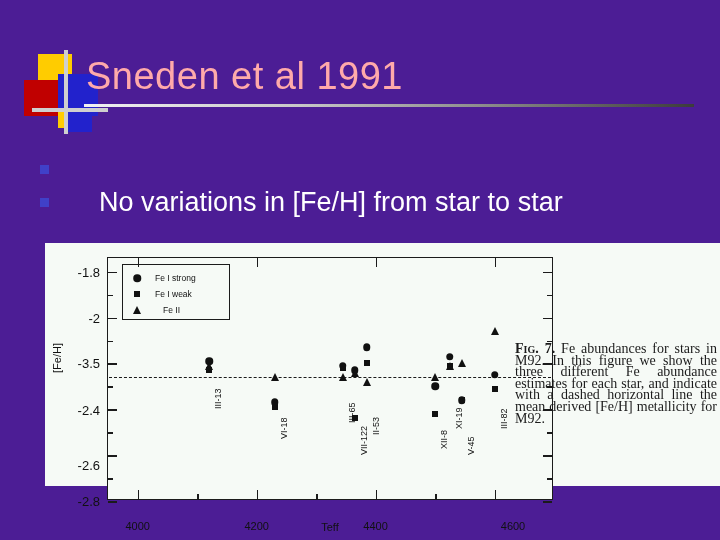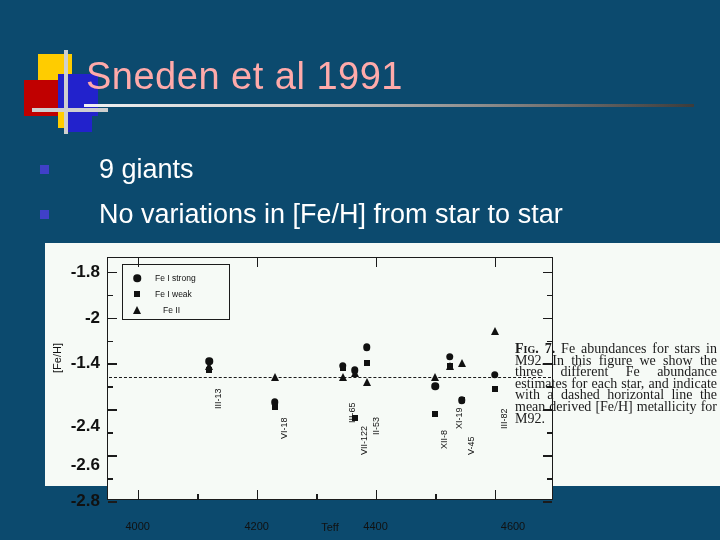--- a/index.html
+++ b/index.html
@@ -1,17 +1,17 @@
 <!DOCTYPE html>
 <html><head>
 <meta charset="utf-8">
 <style>
   html,body{margin:0;padding:0;background:#000;}
   body{width:720px;height:540px;overflow:hidden;font-family:"Liberation Sans",sans-serif;}
-  #slide{position:relative;width:720px;height:540px;background:#0c4a6e;}
+  #slide{position:relative;width:720px;height:540px;background:#4c1d95;}
 
   
   .logo{position:absolute;left:24px;top:50px;width:84px;height:84px;}
   .lg{position:absolute;}
   .lg-yellow{left:14px;top:4px;width:34px;height:34px;background:#ffcc00;}
   .lg-red{left:0px;top:30px;width:42px;height:36px;background:#c00000;}
   .lg-blue{left:34px;top:24px;width:40px;height:42px;background:#2222cc;}
   .lg-yellow2{left:34px;top:60px;width:16px;height:18px;background:#ffcc00;}
   .lg-blue2{left:40px;top:60px;width:28px;height:22px;background:#2222cc;}
   .lg-vline{left:40px;top:0px;width:4px;height:84px;background:#cfcfcf;}
@@ -38,22 +38,22 @@
 
   .tick{position:absolute;background:#1b1b1b;}
   .tk-y{left:0;width:9px;height:1.5px;}
   .tk-ys{left:0;width:5px;height:1.5px;}
   .tk-yr{right:0;width:9px;height:1.5px;}
   .tk-yrs{right:0;width:5px;height:1.5px;}
   .tk-x{bottom:0;height:9px;width:1.5px;}
   .tk-xs{bottom:0;height:5px;width:1.5px;}
   .tk-xt{top:0;height:9px;width:1.5px;}
 
-  .ylab{position:absolute;right:452px;font-size:17px;color:#111;
-        transform:translateY(-50%);white-space:nowrap;font-weight:bold;}
+  .ylab{position:absolute;right:452px;font-size:13px;color:#111;
+        transform:translateY(-50%);white-space:nowrap;}
   .xlab{position:absolute;top:262px;font-size:11px;color:#111;
         transform:translateX(-50%);white-space:nowrap;}
 
   .axtitle-x{position:absolute;left:285px;top:278px;font-size:11px;color:#111;
              transform:translateX(-50%);}
   .axtitle-y{position:absolute;left:6px;top:130px;font-size:11px;color:#111;
              transform:rotate(-90deg);transform-origin:left top;white-space:nowrap;}
 
   .meanline{position:absolute;left:1px;right:1px;height:0;
             border-top:1.6px dashed #1b1b1b;}
@@ -94,21 +94,20 @@
     <div class="lg lg-vline"></div>
     <div class="lg lg-hline"></div>
   </div>
 
   <div class="title">Sneden et al 1991</div>
   <div class="rule"></div>
 
   <div class="bullets">
     <div class="bullet">
       <span class="bmark"></span>
-      <span class="btext">9 giants</span>
     </div>
     <div class="bullet">
       <span class="bmark"></span>
       <span class="btext">No variations in [Fe/H] from star to star</span>
     </div>
   </div>
 
   <div id="figure">
 
     <div id="plot">
@@ -122,24 +121,24 @@
           <div class="lrow ltxt" style="top: 45px; padding-left: 8px;">Fe II</div>
         </div>
     <div class="tick tk-y" style="top: 13.7547px;"></div>
         <div class="tick tk-yr" style="top: 13.7547px;"></div>
         <div class="ylab" style="top: 13.7547px;">-1.8</div>
         <div class="tick tk-y" style="top: 59.6038px;"></div>
         <div class="tick tk-yr" style="top: 59.6038px;"></div>
         <div class="ylab" style="top: 59.6038px;">-2</div>
         <div class="tick tk-y" style="top: 105.453px;"></div>
         <div class="tick tk-yr" style="top: 105.453px;"></div>
-        <div class="ylab" style="top: 105.453px;">-1.4</div>
+        <div class="ylab" style="top: 105.453px;">-3.5</div>
         <div class="tick tk-y" style="top: 151.302px;"></div>
         <div class="tick tk-yr" style="top: 151.302px;"></div>
-        <div class="ylab" style="top: 168px;">-2.4</div>
+        <div class="ylab" style="top: 152px;">-2.4</div>
         <div class="tick tk-y" style="top: 197.151px;"></div>
         <div class="tick tk-yr" style="top: 197.151px;"></div>
         <div class="ylab" style="top: 207px;">-2.6</div>
         <div class="tick tk-y" style="top: 243px;"></div>
         <div class="tick tk-yr" style="top: 243px;"></div>
         <div class="ylab" style="top: 243px;">-2.8</div>
         <div class="tick tk-ys" style="top: 36.6792px;"></div>
         <div class="tick tk-yrs" style="top: 36.6792px;"></div>
         <div class="tick tk-ys" style="top: 82.5283px;"></div>
         <div class="tick tk-yrs" style="top: 82.5283px;"></div>

